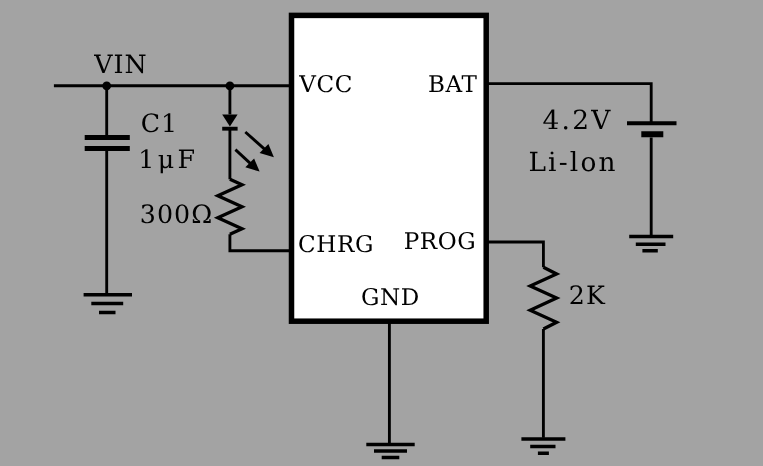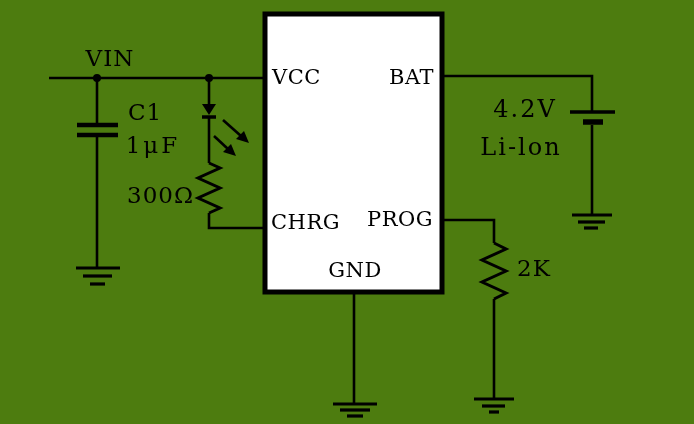--- a/index.html
+++ b/index.html
@@ -1,19 +1,19 @@
 <!DOCTYPE html>
 <html><head>
 <meta charset="utf-8">
 <style>
   html,body{margin:0;padding:0;background:#ffffff;}
   .canvas{
     position:relative;
     width:694px;height:424px;
-    background:#4d7c0f;
+    background:#a3a3a3;
     font-family:"DejaVu Serif","Liberation Serif",serif;
     overflow:hidden;
     text-decoration:underline;
   }
   svg{display:block;}
   .wire{stroke:#000;stroke-width:2.6;fill:none;stroke-linecap:butt;}
   .thick{stroke:#000;stroke-width:5;fill:#fff;}
   .zig{stroke:#000;stroke-width:3;fill:none;stroke-linejoin:miter;}
   .gnd{stroke:#000;stroke-width:3.2;fill:none;}
   .plate-thin{stroke:#000;stroke-width:3.5;fill:none;}

